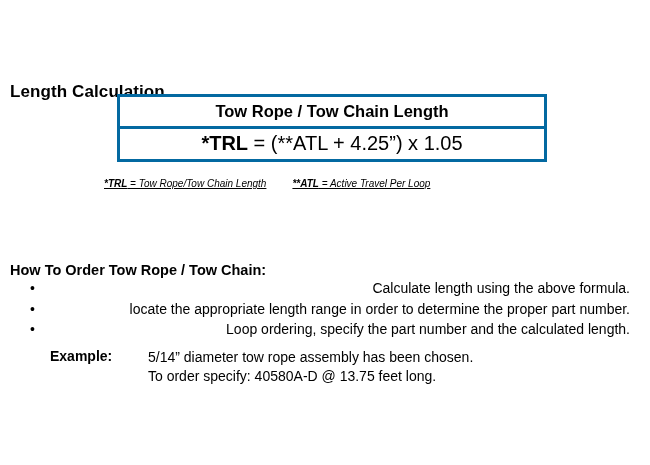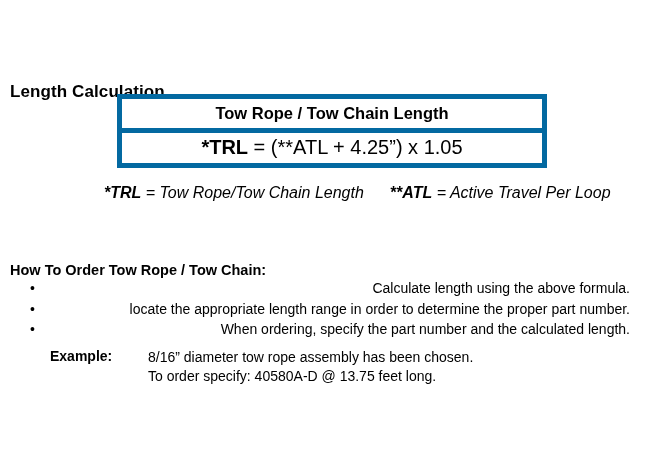--- a/index.html
+++ b/index.html
@@ -42,45 +42,46 @@
 
   
   .formula-table {
     position: absolute;
     left: 117px;
     top: 94px;
     width: 430px;
     border-collapse: collapse;
   }
   .formula-table td {
-    border: 5px solid #0369a1;
+    border: 3px solid #0369a1;
     text-align: center;
     padding: 3px 4px 4px 4px;
   }
   .formula-title {
     font-size: 16.5px;
     font-weight: bold;
     height: 22px;
   }
   .formula-body {
     font-size: 20px;
     height: 22px;
   }
   .formula-body .bold-part {
     font-weight: bold;
   }
 
   
   .legend {
     position: absolute;
     left: 104px;
-    top: 184px;
+    top: 178px;
     width: 510px;
-    font-size: 16px;
+    font-size: 10px;
     font-style: italic;
+    text-decoration: underline;
   }
   .legend .term {
     font-weight: bold;
     font-style: italic;
   }
   .legend .gap {
     display: inline-block;
     width: 26px;
   }
 
@@ -154,23 +155,23 @@
     </table>
 
   <div class="legend"><span class="term">*TRL</span><span> = Tow Rope/Tow Chain Length</span><span class="gap"></span><span class="term">**ATL</span><span> = Active Travel Per Loop</span></div>
 
 
   <div class="order-subtitle">How To Order Tow Rope / Tow Chain:</div>
 
   <ul class="bullets">
     <li>Calculate length using the above formula.</li>
     <li>locate the appropriate length range in order to determine the  proper part number.</li>
-    <li>When ordering, specify the part number and the calculated length.</li>
+    <li>Loop ordering, specify the part number and the calculated length.</li>
   </ul>
 
   <div class="example-label">Example:</div>
 
   <div class="example-lines">
-    <div>8/16” diameter tow rope assembly has been chosen.</div>
+    <div>5/14” diameter tow rope assembly has been chosen.</div>
     <div><span>To order specify: </span><span class="strong">40580A-D @ 13.75 feet long.</span></div>
   </div>
 
 </div>
 
 </body></html>

